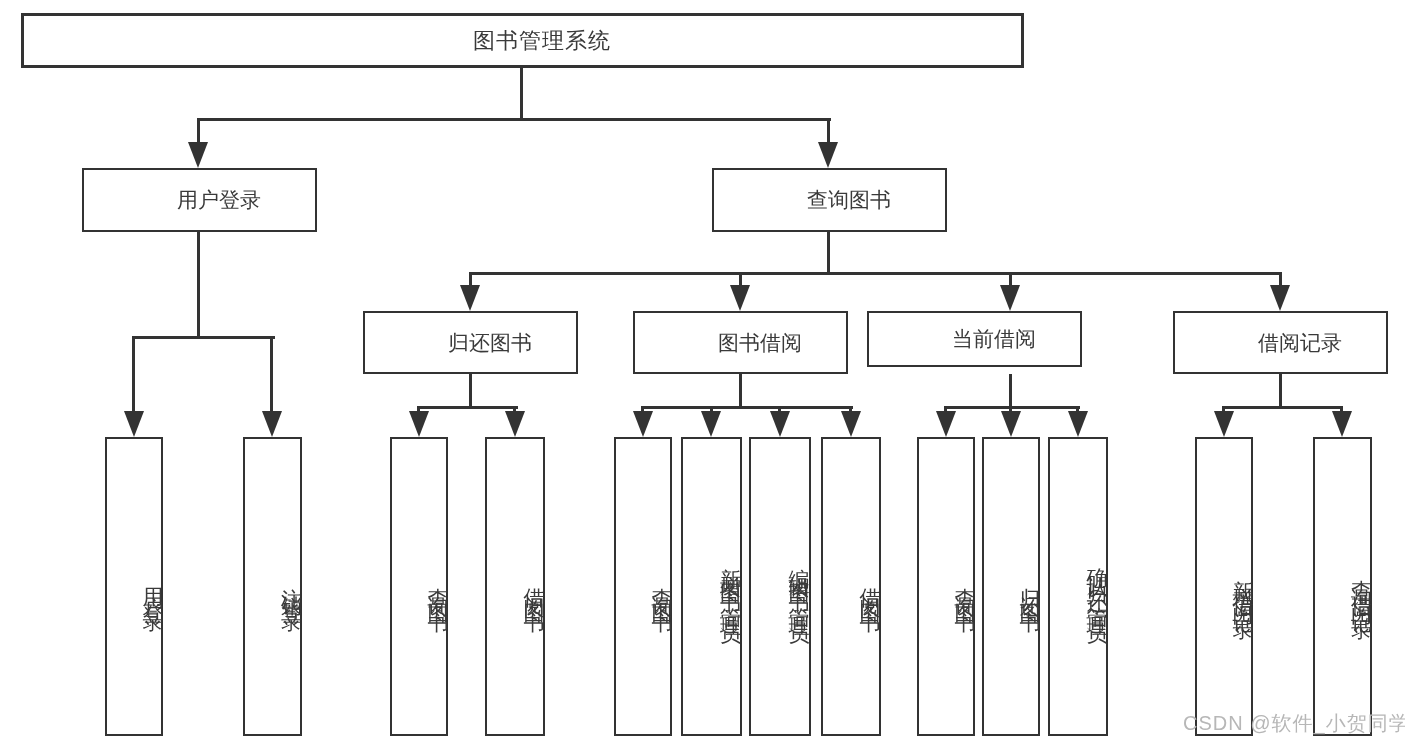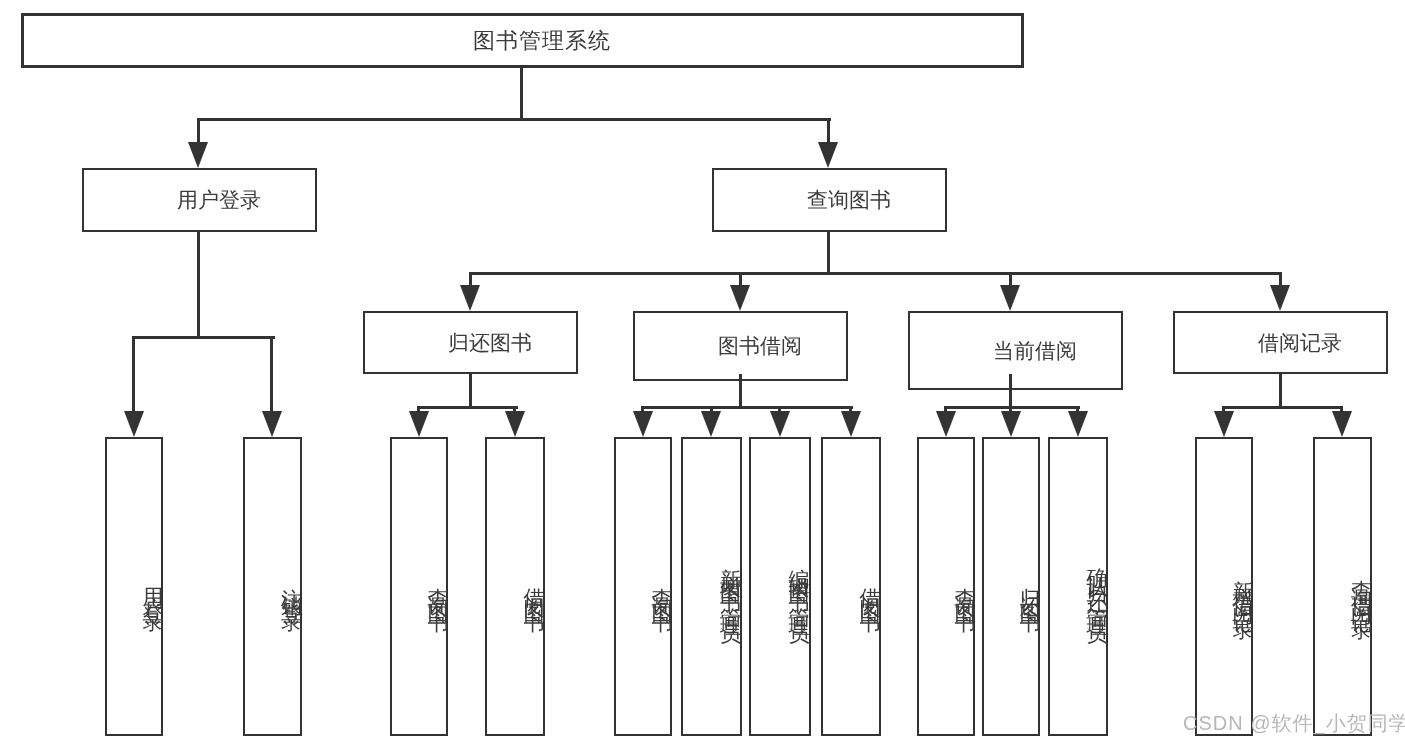--- a/index.html
+++ b/index.html
@@ -84,24 +84,24 @@
   <div class="vline" style="left:739px;top:272px;height:18px;"></div>
   <div class="ahead" style="left:730px;top:285px;"></div>
   <div class="vline" style="left:1009px;top:272px;height:18px;"></div>
   <div class="ahead" style="left:1000px;top:285px;"></div>
   <div class="vline" style="left:1279px;top:272px;height:18px;"></div>
   <div class="ahead" style="left:1270px;top:285px;"></div>
 
   <div class="box" style="left:363px;top:311px;width:215px;height:63px;">
     <span>归还图书</span>
   </div>
-  <div class="box" style="left:633px;top:311px;width:215px;height:70px;">
+  <div class="box" style="left:633px;top:311px;width:215px;height:63px;">
     <span>图书借阅</span>
   </div>
-  <div class="box" style="left:908px;top:311px;width:215px;height:79px;">
+  <div class="box" style="left:867px;top:311px;width:215px;height:56px;">
     <span>当前借阅</span>
   </div>
   <div class="box" style="left:1173px;top:311px;width:215px;height:63px;">
     <span>借阅记录</span>
   </div>
 
   <div class="vline" style="left:469px;top:374px;height:35px;"></div>
   <div class="hline" style="left:417px;top:406px;width:101px;"></div>
   <div class="vline" style="left:417px;top:406px;height:12px;"></div>
   <div class="ahead" style="left:409px;top:411px;"></div>

